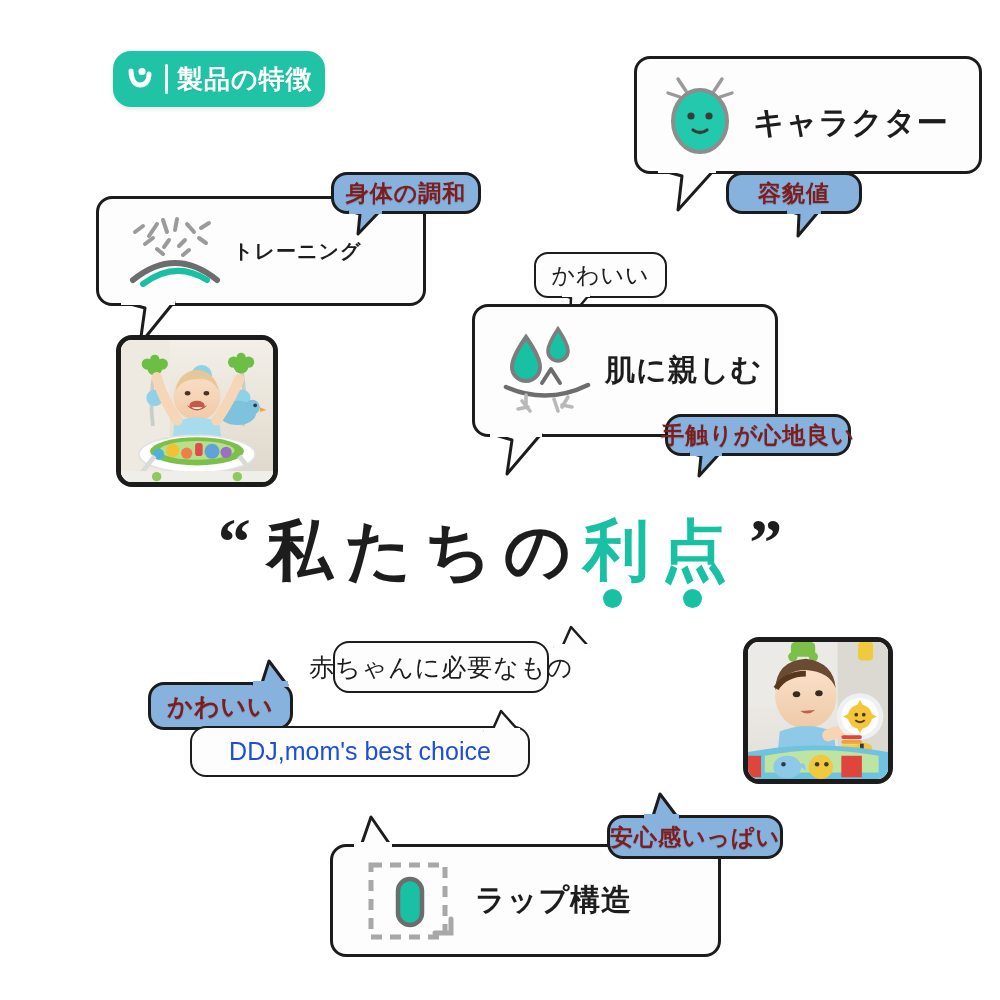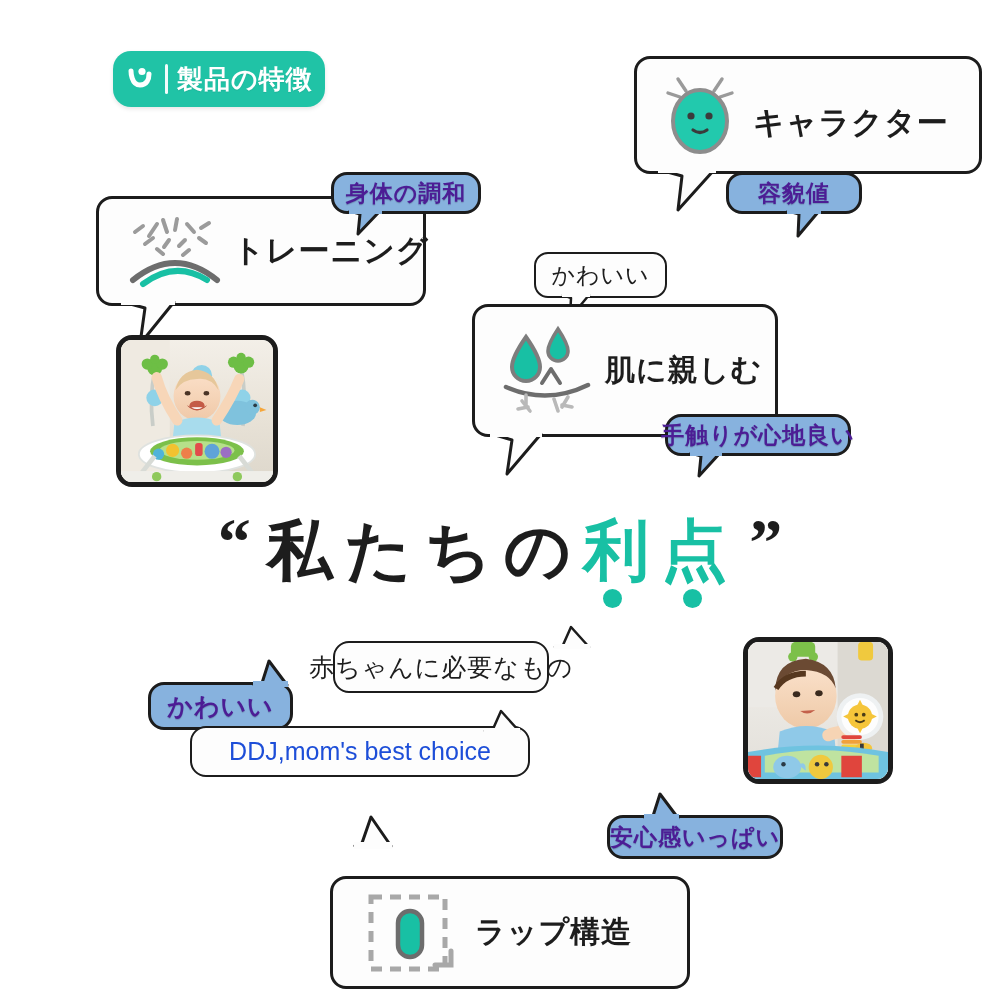--- a/index.html
+++ b/index.html
@@ -52,21 +52,21 @@
   
   .tag{
     position:absolute;
     background:#87b2de;
     border:3px solid #1c1c1c;
     border-radius:16px;
     display:flex;align-items:center;justify-content:center;
     box-sizing:border-box;
   }
   .tag span{
-    color:#4c1d95;font-size:23px;font-weight:bold;letter-spacing:1px;white-space:nowrap;
+    color:#7f1d1d;font-size:23px;font-weight:bold;letter-spacing:1px;white-space:nowrap;
     text-shadow:0 1px 1px rgba(0,0,0,.18);
   }
 
   
   .photo{
     position:absolute;
     border:5px solid #1c1c1c;
     border-radius:16px;
     overflow:hidden;
     box-sizing:border-box;
@@ -159,21 +159,21 @@
               <path d="M46 30 L41 37"></path>
             <path d="M62 30 L56 36"></path>
               <path d="M76 28 L83 33"></path>
             <path d="M34 39 L40 44"></path>
               <path d="M66 40 L60 45"></path>
           </g>
           <path d="M10 70 Q52 36 94 70" fill="none" stroke="#6d6d6d" stroke-width="6" stroke-linecap="round"></path>
           <path d="M20 74 Q52 50 84 70" fill="none" stroke="#18c0a4" stroke-width="6" stroke-linecap="round"></path>
         </svg>
       </div>
-      <div class="bub-label" style="font-size:31px;margin-left:6px;">トレーニング</div>
+      <div class="bub-label" style="font-size:20px;margin-left:6px;">トレーニング</div>
     </div>
   </div>
 
   <svg class="tail" style="left:118px;top:300px;width:60px;height:48px;" viewBox="0 0 60 48">
     <path d="M5 2 L56 2 L22 44 L27 8 Z" fill="#fdfdfd" stroke="#1c1c1c" stroke-width="3" stroke-linejoin="round"></path>
     <rect x="3" y="0" width="54" height="5" fill="#fdfdfd"></rect>
   </svg>
 
   <div class="tag" style="left:331px;top:172px;width:150px;height:42px;">
     <span>身体の調和</span>
@@ -403,21 +403,21 @@
         <path d="M54 132 Q62 126 62 138" fill="#8fc9e8"></path>
         <circle cx="78" cy="134" r="13" fill="#f0c93e"></circle>
         <circle cx="74" cy="131" r="2.4" fill="#3a3a3a"></circle>
         <circle cx="84" cy="131" r="2.4" fill="#3a3a3a"></circle>
         <path d="M100 122 L122 122 L122 145 L100 145 Z" fill="#e0453d"></path>
         <path d="M0 122 L14 122 L14 145 L0 145 Z" fill="#e0453d"></path>
       </g>
     </svg>
   </div>
 
-  <div class="bub" style="left:330px;top:876px;width:360px;height:113px;">
+  <div class="bub" style="left:330px;top:844px;width:391px;height:113px;">
     <div class="bub-inner" style="padding-left:28px;">
       <div class="ico" style="width:104px;">
         <svg width="100" height="88" viewBox="0 0 100 88">
           <rect x="8" y="8" width="74" height="72" fill="none" stroke="#a8a8a8" stroke-width="5" stroke-dasharray="11 8"></rect>
           <path d="M88 62 L88 76 L72 76" fill="none" stroke="#a8a8a8" stroke-width="5" stroke-linecap="round"></path>
           <rect x="35" y="22" width="24" height="46" rx="12" fill="#18c0a4" stroke="#6d6d6d" stroke-width="4.5"></rect>
         </svg>
       </div>
       <div class="bub-label" style="font-size:30px;margin-left:10px;">ラップ構造</div>
     </div>

